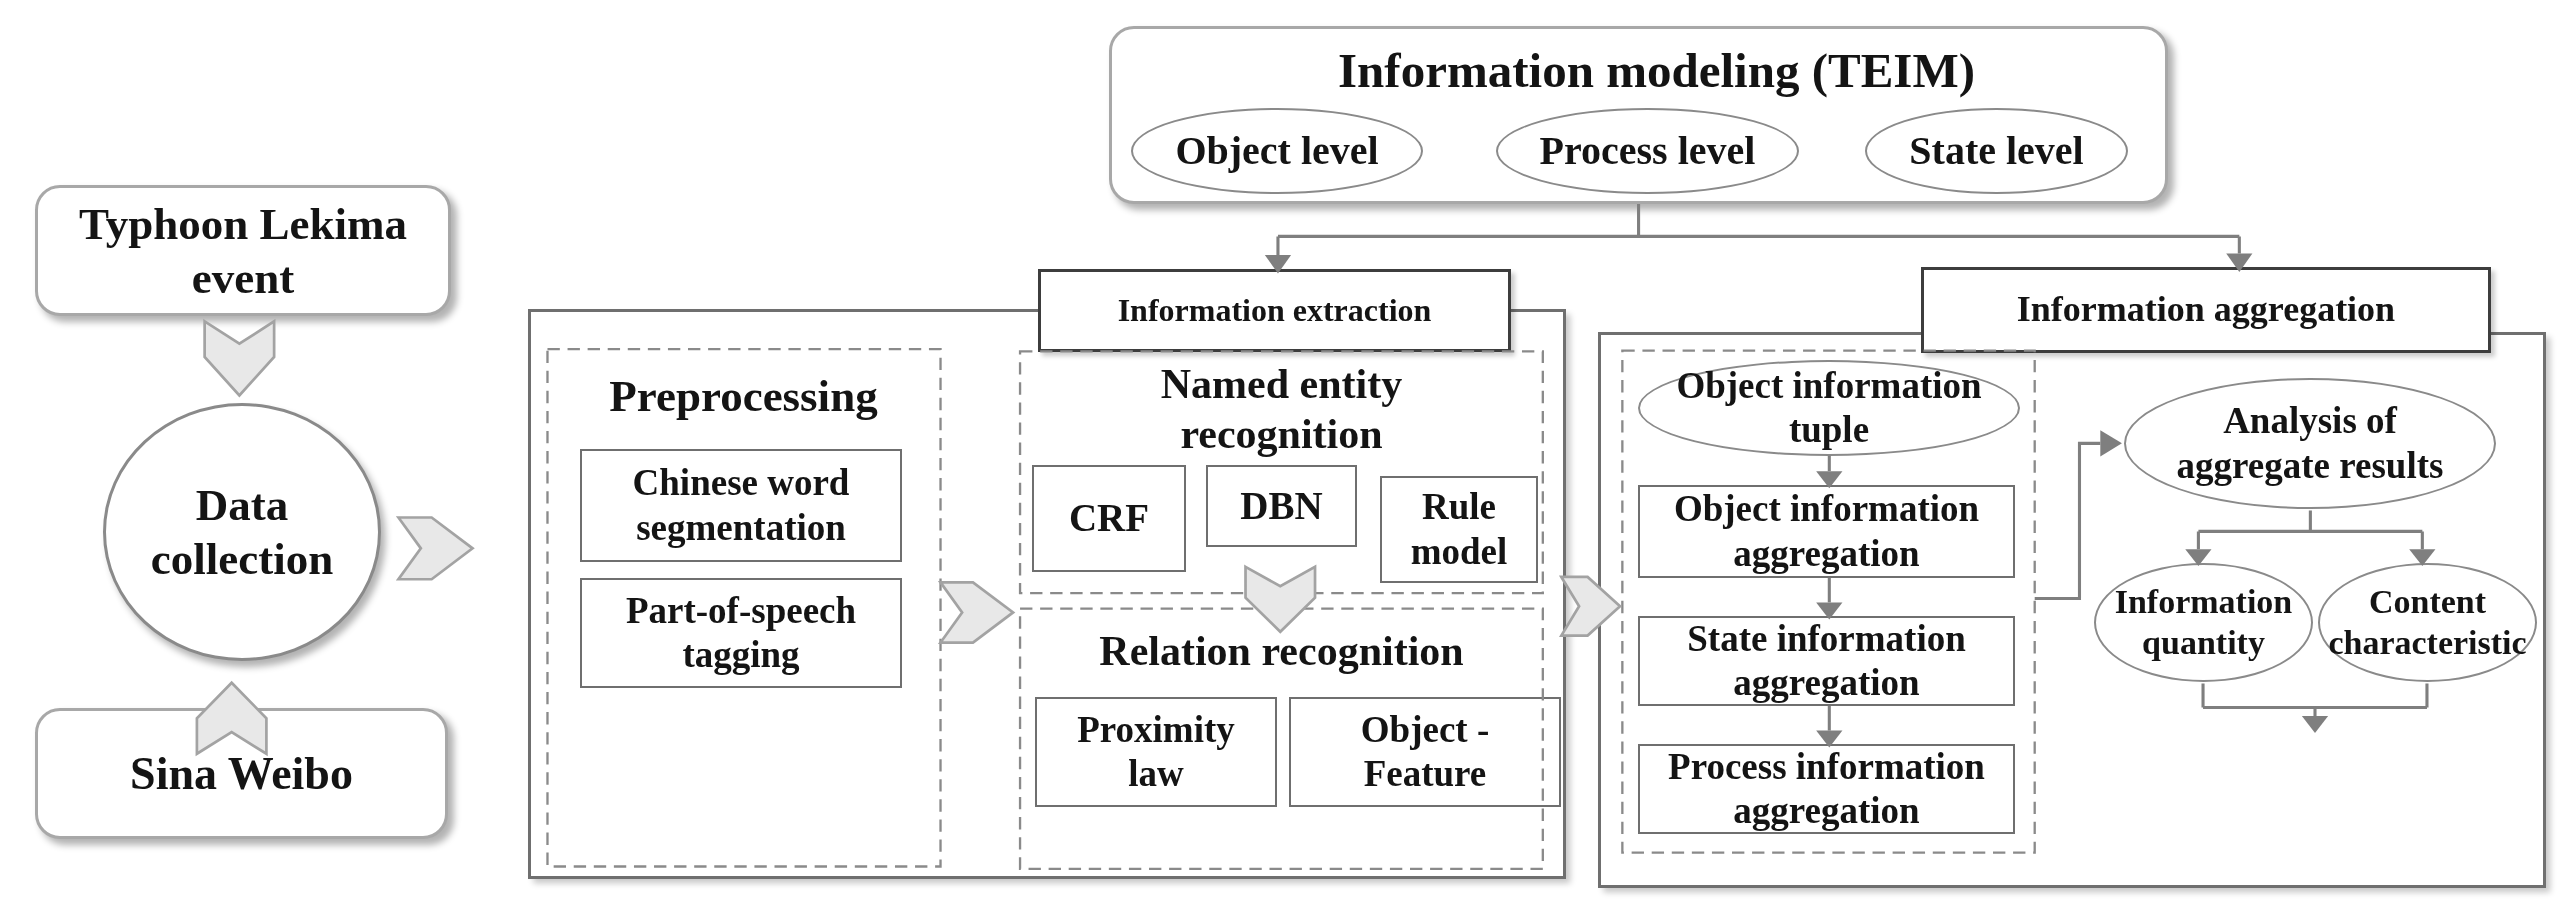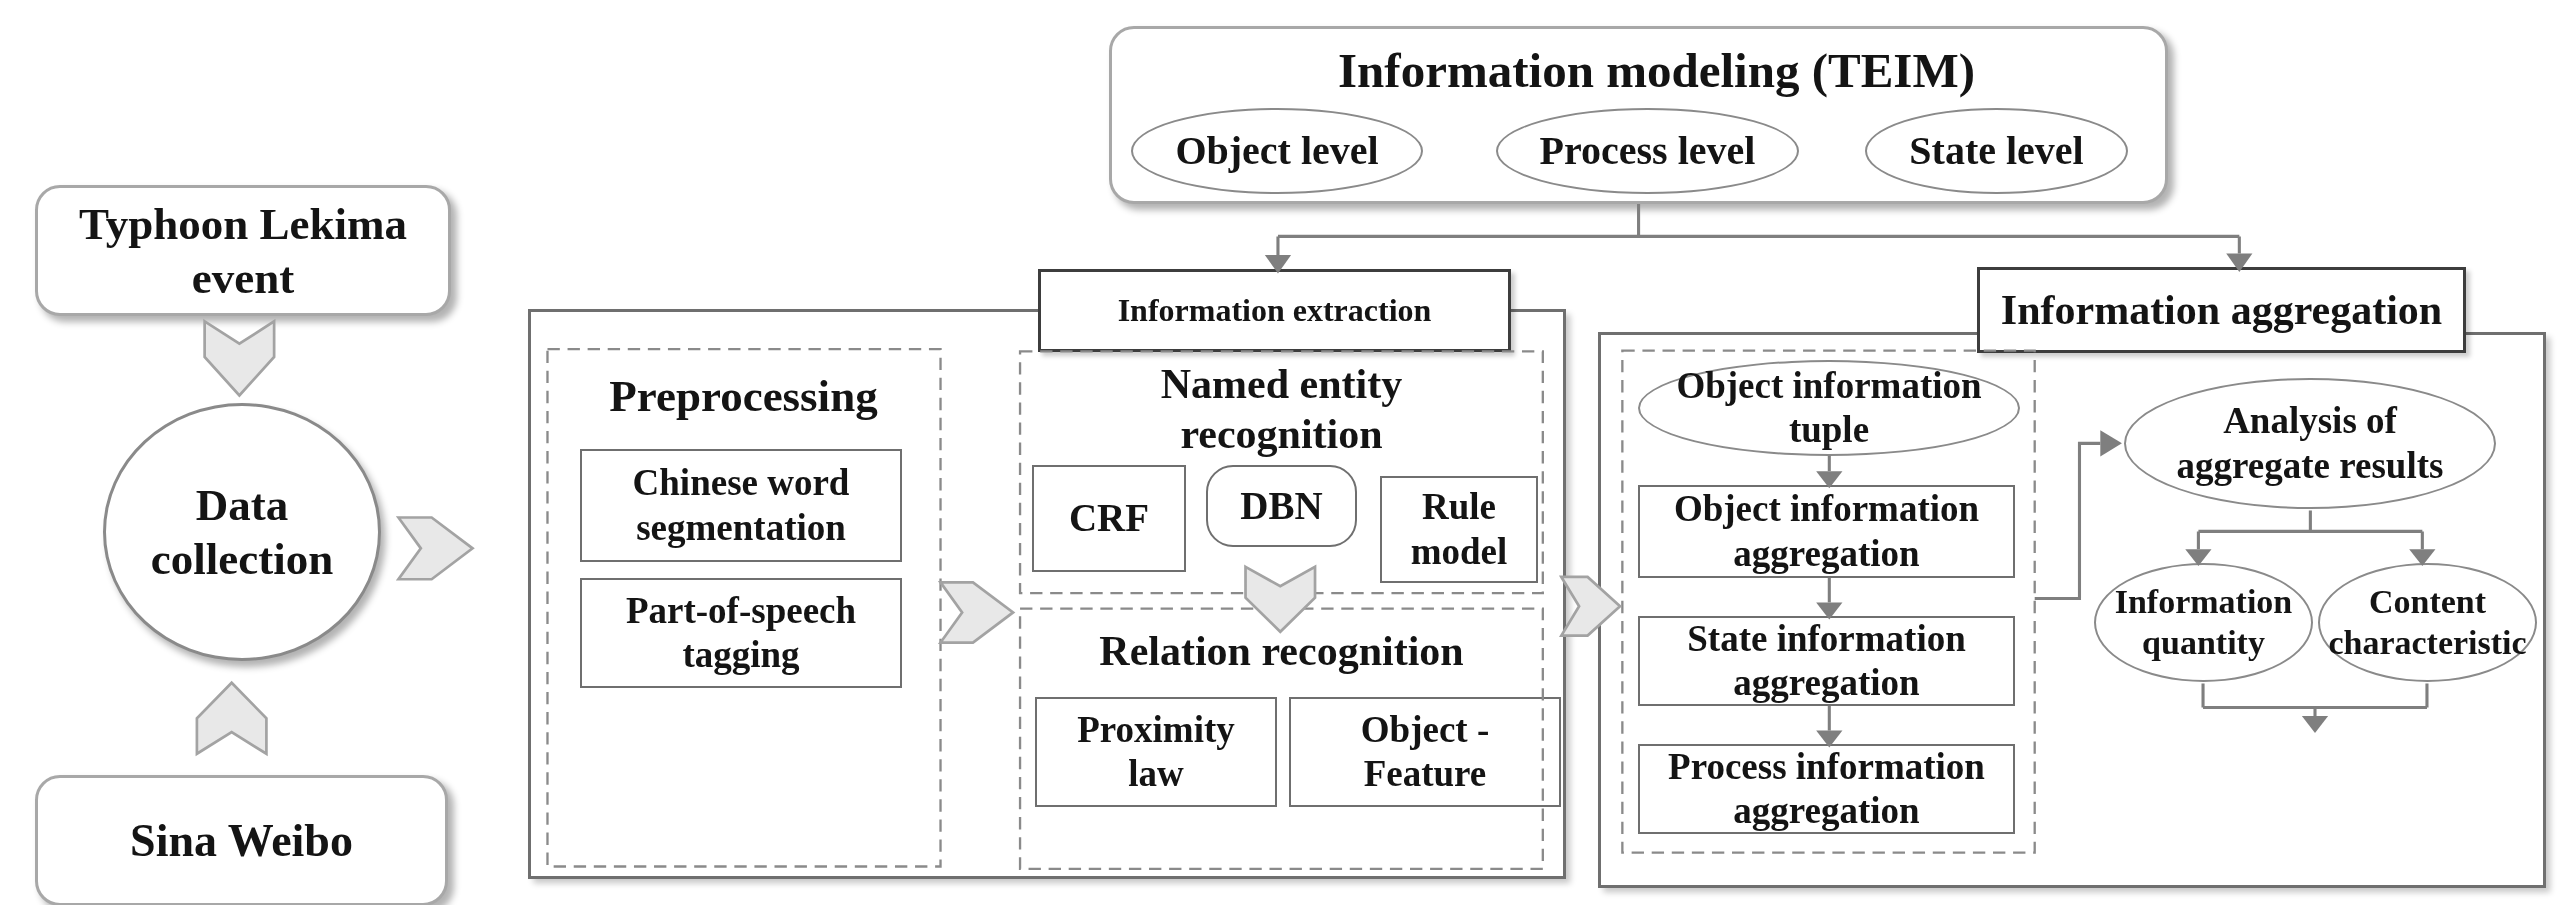--- a/index.html
+++ b/index.html
@@ -39,52 +39,52 @@
 <body>
 
 <div class="canvas">
 
   <div class="abs rounded" style="left:35px;top:185px;width:416px;height:131px;font-size:45px;">Typhoon Lekima
 event</div>
 
   <div class="abs ellipse shadow" style="left:103px;top:403px;width:278px;height:258px;font-size:45px;border-width:3.1px;">Data
 collection</div>
 
-  <div class="abs rounded" style="left:35px;top:775px;width:413px;height:131px;font-size:46px;">Sina Weibo</div>
+  <div class="abs rounded" style="left:35px;top:708px;width:413px;height:131px;font-size:46px;">Sina Weibo</div>
 
   <div class="abs rounded" style="left:1109px;top:26px;width:1059px;height:178px;"></div>
   <div class="abs title" style="left:1109px;top:34px;width:1059px;height:74px;font-size:49px;padding-left:36px;">Information modeling (TEIM)</div>
   <div class="abs ellipse" style="left:1131px;top:108px;width:292px;height:86px;font-size:40px;">Object level</div>
   <div class="abs ellipse" style="left:1496px;top:108px;width:303px;height:86px;font-size:40px;">Process level</div>
   <div class="abs ellipse" style="left:1865px;top:108px;width:263px;height:86px;font-size:40px;">State level</div>
 
   <div class="abs bigbox" style="left:528px;top:309px;width:1038px;height:570px;"></div>
   <div class="abs labelbox" style="left:1038px;top:269px;width:473px;height:83px;font-size:32px;">Information extraction</div>
 
   <div class="abs title" style="left:547px;top:357px;width:393px;height:77px;font-size:45px;">Preprocessing</div>
   <div class="abs box" style="left:580px;top:449px;width:322px;height:113px;font-size:37px;">Chinese word
 segmentation</div>
   <div class="abs box" style="left:580px;top:578px;width:322px;height:110px;font-size:37px;">Part-of-speech
 tagging</div>
 
   <div class="abs title" style="left:1020px;top:355px;width:523px;height:108px;font-size:42px;">Named entity
 recognition</div>
   <div class="abs box" style="left:1032px;top:465px;width:154px;height:107px;font-size:39px;">CRF</div>
-  <div class="abs box" style="left:1206px;top:465px;width:151px;height:82px;font-size:39px;border-radius:27px;">DBN</div>
+  <div class="abs box" style="left:1206px;top:465px;width:151px;height:82px;font-size:39px;">DBN</div>
   <div class="abs box" style="left:1380px;top:476px;width:158px;height:107px;font-size:37px;">Rule
 model</div>
 
   <div class="abs title" style="left:1020px;top:616px;width:523px;height:71px;font-size:42px;">Relation recognition</div>
   <div class="abs box" style="left:1035px;top:697px;width:242px;height:110px;font-size:37px;">Proximity
 law</div>
   <div class="abs box" style="left:1289px;top:697px;width:272px;height:110px;font-size:37px;">Object -
 Feature</div>
 
   <div class="abs bigbox" style="left:1598px;top:332px;width:948px;height:556px;"></div>
-  <div class="abs labelbox" style="left:1977px;top:267px;width:489px;height:86px;font-size:42px;">Information aggregation</div>
+  <div class="abs labelbox" style="left:1921px;top:267px;width:570px;height:86px;font-size:36px;">Information aggregation</div>
 
   <div class="abs ellipse" style="left:1638px;top:360px;width:382px;height:96px;font-size:37px;">Object information
 tuple</div>
   <div class="abs box" style="left:1638px;top:485px;width:377px;height:93px;font-size:37px;">Object information
 aggregation</div>
   <div class="abs box" style="left:1638px;top:616px;width:377px;height:90px;font-size:37px;">State information
 aggregation</div>
   <div class="abs box" style="left:1638px;top:744px;width:377px;height:90px;font-size:37px;">Process information
 aggregation</div>
 

